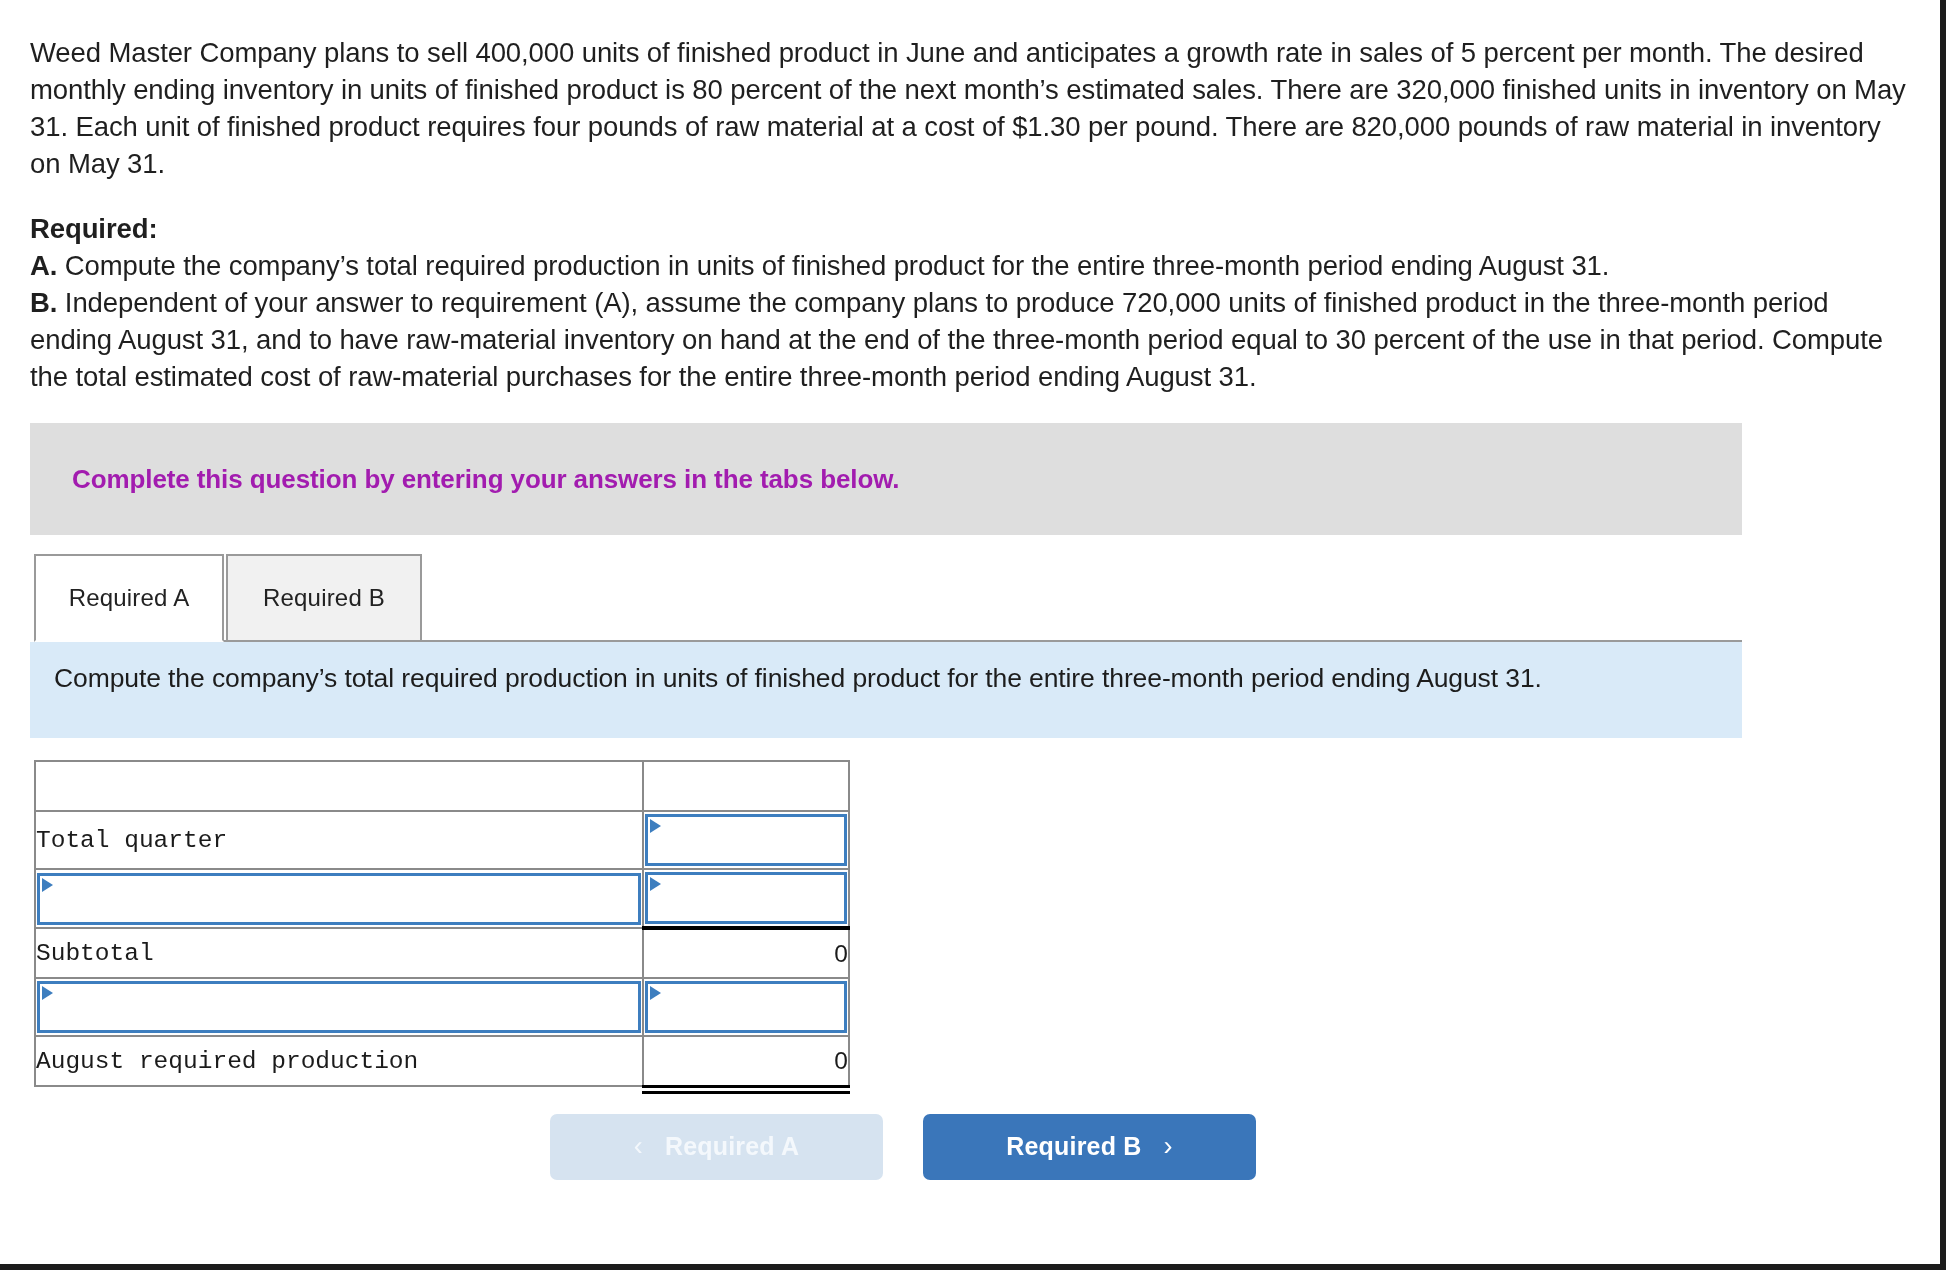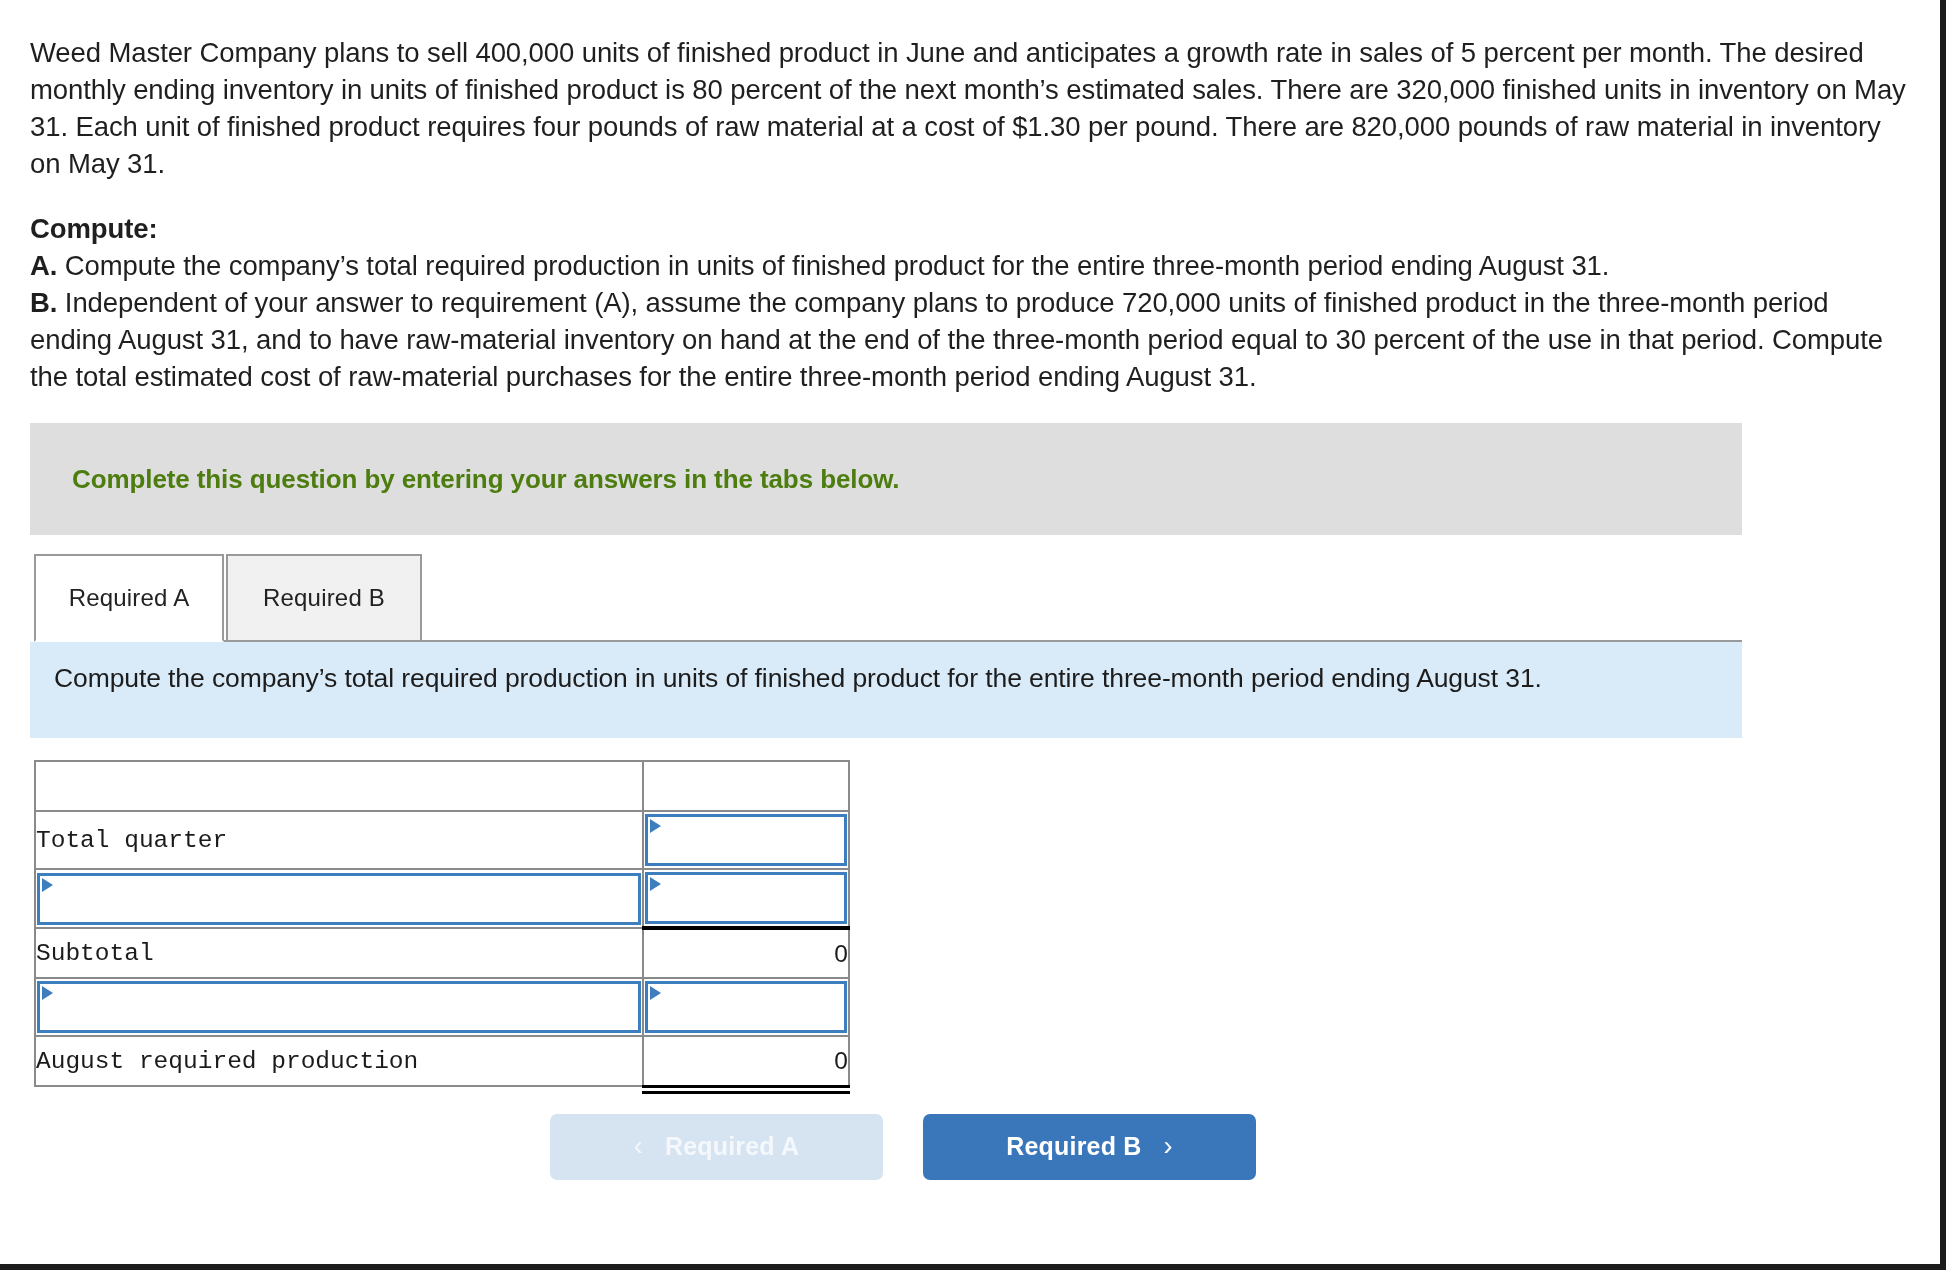--- a/index.html
+++ b/index.html
@@ -43,21 +43,21 @@
     margin-top: 6px;
     width: 1712px;
     height: 112px;
     background: #dedede;
     display: flex;
     align-items: center;
   }
   .gray-banner .gb-text {
     font-size: 26px;
     font-weight: bold;
-    color: #4d7c0f;
+    color: #a21caf;
     padding-left: 42px;
     letter-spacing: -0.1px;
   }
 
   
   .tabstrip {
     position: relative;
     width: 1712px;
     height: 93px;
     margin-top: 14px;
@@ -227,21 +227,21 @@
 </style>
 </head>
 <body>
 
 <div class="page">
  <div class="inner">
 
   <div class="stmt">
     <p>Weed Master Company plans to sell 400,000 units of finished product in June and anticipates a growth rate in sales of 5 percent per month. The desired monthly ending inventory in units of finished product is 80 percent of the next month’s estimated sales. There are 320,000 finished units in inventory on May 31. Each unit of finished product requires four pounds of raw material at a cost of $1.30 per pound. There are 820,000 pounds of raw material in inventory on May 31.</p>
     <p>
-      <span class="req-head">Compute:</span><br>
+      <span class="req-head">Required:</span><br>
       <span class="req-letter">A.</span><span> Compute the company’s total required production in units of finished product for the entire three-month period ending August 31.</span><br>
       <span class="req-letter">B.</span><span> Independent of your answer to requirement (A), assume the company plans to produce 720,000 units of finished product in the three-month period ending August 31, and to have raw-material inventory on hand at the end of the three-month period equal to 30 percent of the use in that period. Compute the total estimated cost of raw-material purchases for the entire three-month period ending August 31.</span>
     </p>
   </div>
 
   <div class="gray-banner">
     <div class="gb-text">Complete this question by entering your answers in the tabs below.</div>
   </div>
 
   <div class="tabstrip">

